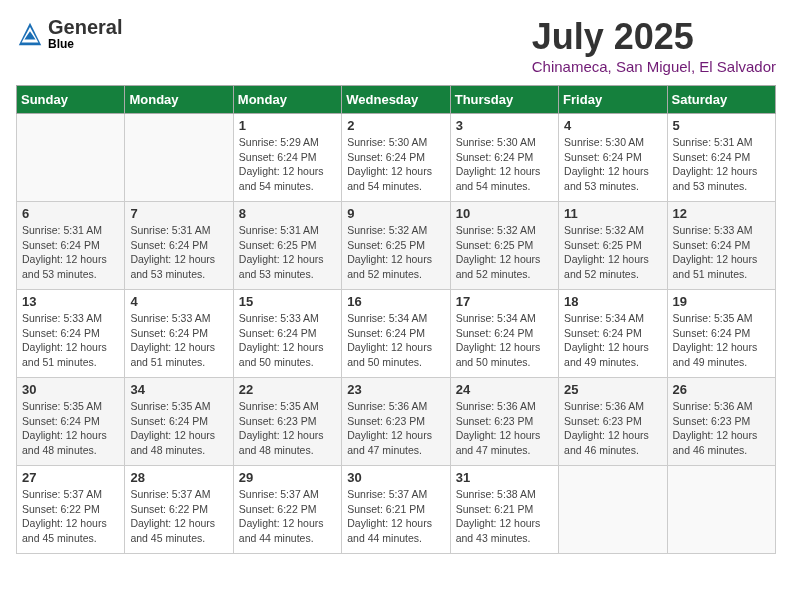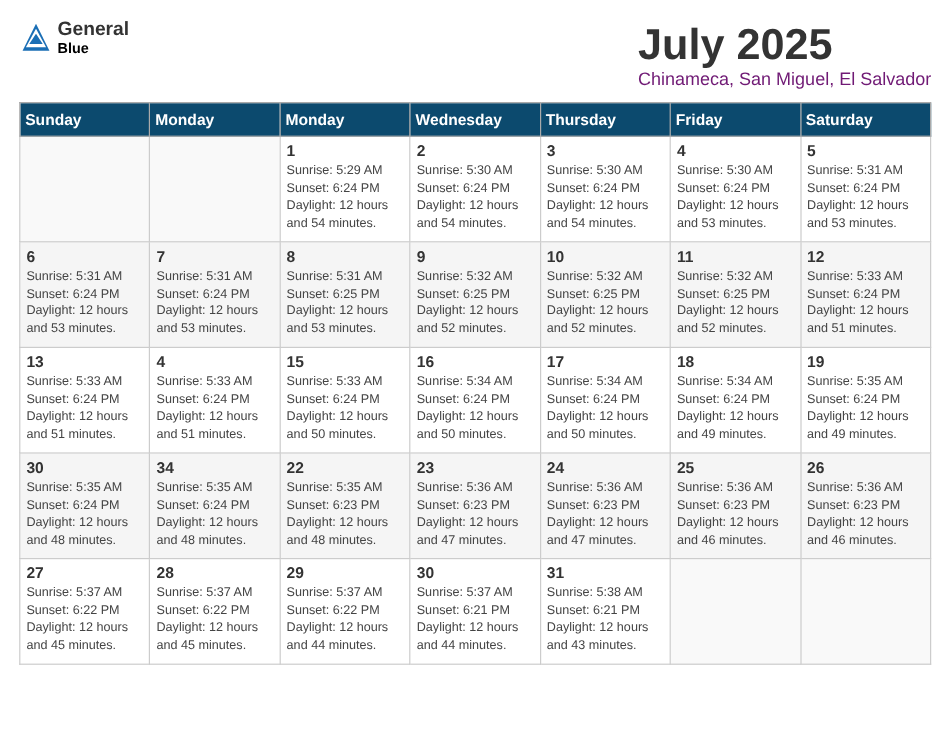--- a/index.html
+++ b/index.html
@@ -19,21 +19,21 @@
     .logo {
       display: flex;
       align-items: center;
     }
     .logo-text {
       display: flex;
       flex-direction: column;
       line-height: 1.1;
     }
     .logo-general {
-      font-size: 16px;
+      font-size: 20px;
       font-weight: bold;
       color: #333;
     }
     .logo-blue {
       font-size: 12px;
       font-weight: bold;
       color: #000000;
     }
     .logo-icon {
       width: 28px;
@@ -50,21 +50,21 @@
     .location {
       font-size: 15px;
       color: #701a75;
     }
     table {
       width: 100%;
       border-collapse: collapse;
       table-layout: fixed;
     }
     thead tr {
-      background-color: #0c4a6e;
+      background-color: #15803d;
       color: #fff;
     }
     thead th {
       padding: 6px 4px;
       font-size: 13px;
       font-weight: bold;
       text-align: left;
       border: 1px solid #aaa;
     }
     tbody tr {

